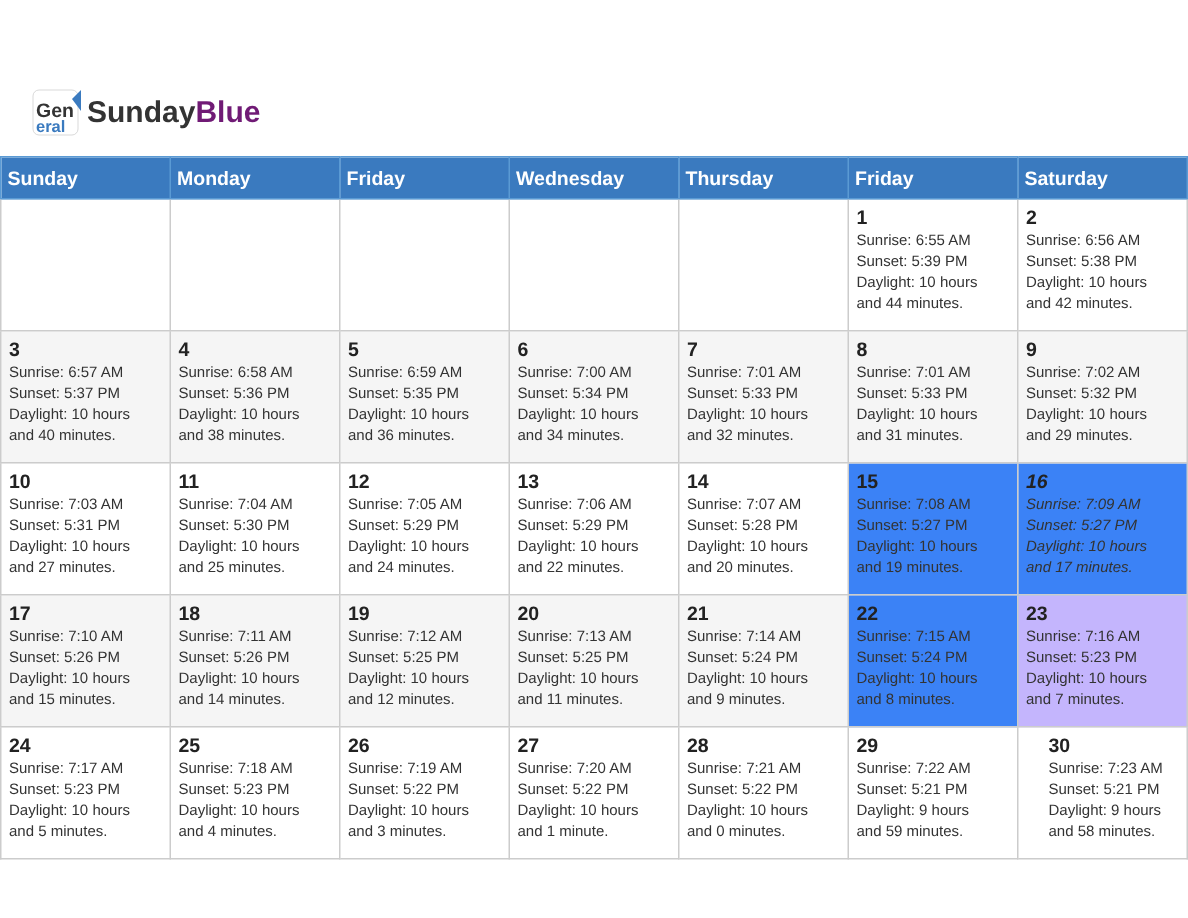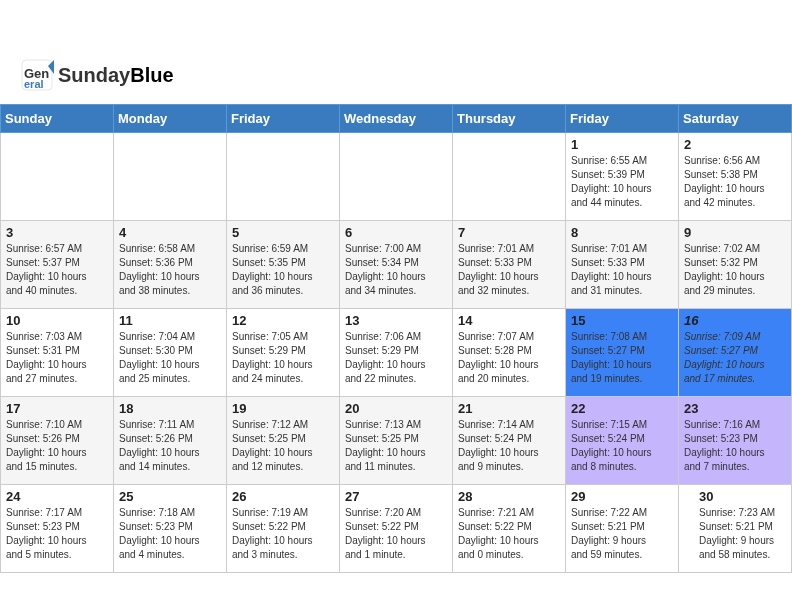--- a/index.html
+++ b/index.html
@@ -88,21 +88,21 @@
   <div class="logo">
     <div style="display:flex;align-items:center;gap:4px;">
       <svg width="34" height="34" viewBox="0 0 34 34">
         <rect x="2" y="2" width="30" height="30" rx="4" fill="#fff" stroke="#ccc" stroke-width="0.5"></rect>
         <text x="4" y="20" font-size="13" font-weight="bold" fill="#333" font-family="Arial">Gen</text>
         <text x="4" y="30" font-size="11" font-weight="bold" fill="#3a7abf" font-family="Arial">eral</text>
         <polygon points="28,8 34,2 34,16" fill="#3a7abf"></polygon>
       </svg>
       <div>
         <div style="font-size:20px;font-weight:bold;color:#333;line-height:1.1;">
-          <span style="color:#333;">Sunday</span><span style="color:#000000;">Blue</span>
+          <span style="color:#333;">Sunday</span><span style="color:#701a75;">Blue</span>
         </div>
       </div>
     </div>
   </div>
   <div class="title-block">
     <div class="month-title"></div>
     <div class="location"></div>
   </div>
 </div>
 
@@ -271,21 +271,21 @@
 Daylight: 10 hours
 and 11 minutes.</div>
         </td>
         <td style="background: rgb(245, 245, 245);">
           <span class="day-num">21</span>
           <div class="day-info" style="white-space: pre-line;">Sunrise: 7:14 AM
 Sunset: 5:24 PM
 Daylight: 10 hours
 and 9 minutes.</div>
         </td>
-        <td style="background: #c4b5fd;">
+        <td style="background: #3b82f6;">
           <span class="day-num">22</span>
           <div class="day-info" style="white-space: pre-line;">Sunrise: 7:15 AM
 Sunset: 5:24 PM
 Daylight: 10 hours
 and 8 minutes.</div>
         </td>
         <td style="background: #c4b5fd;">
           <span class="day-num">23</span>
           <div class="day-info" style="white-space: pre-line;">Sunrise: 7:16 AM
 Sunset: 5:23 PM

